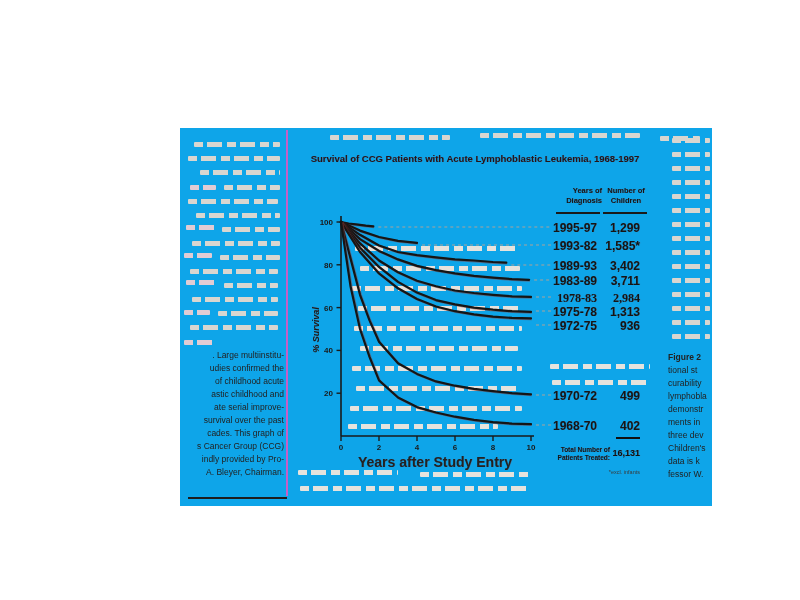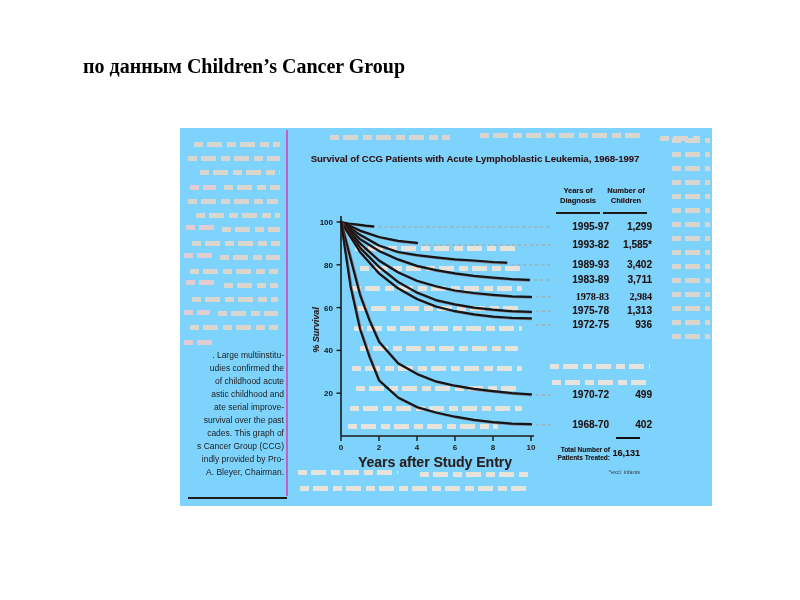--- a/index.html
+++ b/index.html
@@ -2,44 +2,44 @@
 <html><head>
 <meta charset="utf-8">
 <style>
   html,body{margin:0;padding:0;background:#ffffff;}
   body{width:800px;height:600px;font-family:"Liberation Sans",sans-serif;}
   .slide{position:relative;width:800px;height:600px;background:#ffffff;overflow:hidden;}
 
   .slide-title{position:absolute;left:83px;top:50px;font-family:"Liberation Serif",serif;
     font-weight:bold;font-size:20px;line-height:33px;color:#000;}
 
-  .scan{position:absolute;left:180px;top:128px;width:532px;height:378px;background:#7dd3fc;}
+  .scan{position:absolute;left:180px;top:128px;width:532px;height:378px;background:#0ea5e9;}
 
   .divider{position:absolute;left:106px;top:2px;width:2px;height:366px;background:#c75ec7;}
   .blackline{position:absolute;left:8px;top:369px;width:99px;height:2px;background:#1d1d1d;}
 
   .ink{text-shadow:0.5px 0.3px 0 rgba(165,40,40,0.30);}
 
   .fig-title{position:absolute;left:113px;top:25px;width:364px;text-align:center;
     font-size:9.5px;font-weight:bold;color:#241418;white-space:nowrap;}
 
   .ylab{position:absolute;left:136px;top:202px;transform:translate(-50%,-50%) rotate(-90deg);
     font-size:9px;font-weight:bold;font-style:italic;color:#1a1a1a;white-space:nowrap;}
   .xlab{position:absolute;left:255px;top:326px;transform:translateX(-50%);
     font-size:14px;font-weight:bold;color:#222;white-space:nowrap;}
 
   .th{position:absolute;text-align:center;font-size:7.5px;font-weight:bold;line-height:9.5px;color:#151515;}
-  .th1{left:374px;top:58px;width:48px;}
+  .th1{left:374px;top:58px;width:48px;text-align:right;}
   .th2{left:421px;top:58px;width:50px;}
   .thline{position:absolute;top:84px;height:2px;background:#1a1a1a;}
   .thline1{left:376px;width:44px;}
   .thline2{left:423px;width:44px;}
   .numline{position:absolute;left:436px;top:309px;width:24px;height:1.5px;background:#111;}
 
-  .trow{position:absolute;left:384px;width:88px;height:11px;font-size:10px;font-weight:bold;color:#151515;}
+  .trow{position:absolute;left:372px;width:88px;height:11px;font-size:12px;font-weight:bold;color:#151515;}
   .trow .yrs{position:absolute;left:0;top:0;width:45px;text-align:right;}
   .trow .num{position:absolute;right:0;top:0;width:42px;text-align:right;}
 
   .total-label{position:absolute;left:358px;top:318px;width:72px;text-align:right;
     font-size:6.5px;font-weight:bold;line-height:8px;color:#151515;}
   .total-value{position:absolute;left:430px;top:320px;width:30px;text-align:right;
     font-size:9px;font-weight:bold;color:#111;}
   .footnote{position:absolute;left:400px;top:341px;width:60px;text-align:right;
     font-size:5.5px;color:#3a3a3a;}
 
@@ -57,21 +57,20 @@
   .g3{color:#e6e3dd;}
 
   svg text{font-family:"Liberation Sans",sans-serif;}
 </style>
 </head>
 <body>
 
 <div class="slide">
 
   <div class="slide-title">
-    <div>по данным Children’s Cancer Group</div>
   </div>
 
   <div class="scan">
 
     <div id="ghosts">
         <div class="ghost g1" style="left: 14px; top: 14px; width: 86px;"></div>
         <div class="ghost g1" style="left: 8px; top: 28px; width: 92px;"></div>
         <div class="ghost g1" style="left: 20px; top: 42px; width: 80px;"></div>
         <div class="ghost g2" style="left: 10px; top: 57px; width: 26px;"></div>
         <div class="ghost g1" style="left: 44px; top: 57px; width: 56px;"></div>
@@ -250,15 +249,27 @@
         <div class="cap-line">udies confirmed the</div>
         <div class="cap-line">of childhood acute</div>
         <div class="cap-line">astic childhood and</div>
         <div class="cap-line">ate serial improve-</div>
         <div class="cap-line">survival over the past</div>
         <div class="cap-line">cades. This graph of</div>
         <div class="cap-line">s Cancer Group (CCG)</div>
         <div class="cap-line">indly provided by Pro-</div>
         <div class="cap-line">A. Bleyer, Chairman.</div>
       </div>
+    <div class="cap right-cap" id="right-cap">
+        <div class="cap-line">Figure 2</div>
+        <div class="cap-line">tional st</div>
+        <div class="cap-line">curability</div>
+        <div class="cap-line">lymphobla</div>
+        <div class="cap-line">demonstr</div>
+        <div class="cap-line">ments in</div>
+        <div class="cap-line">three dev</div>
+        <div class="cap-line">Children's</div>
+        <div class="cap-line">data is k</div>
+        <div class="cap-line">fessor W.</div>
+      </div>
 
   </div>
 </div>
 
 </body></html>

